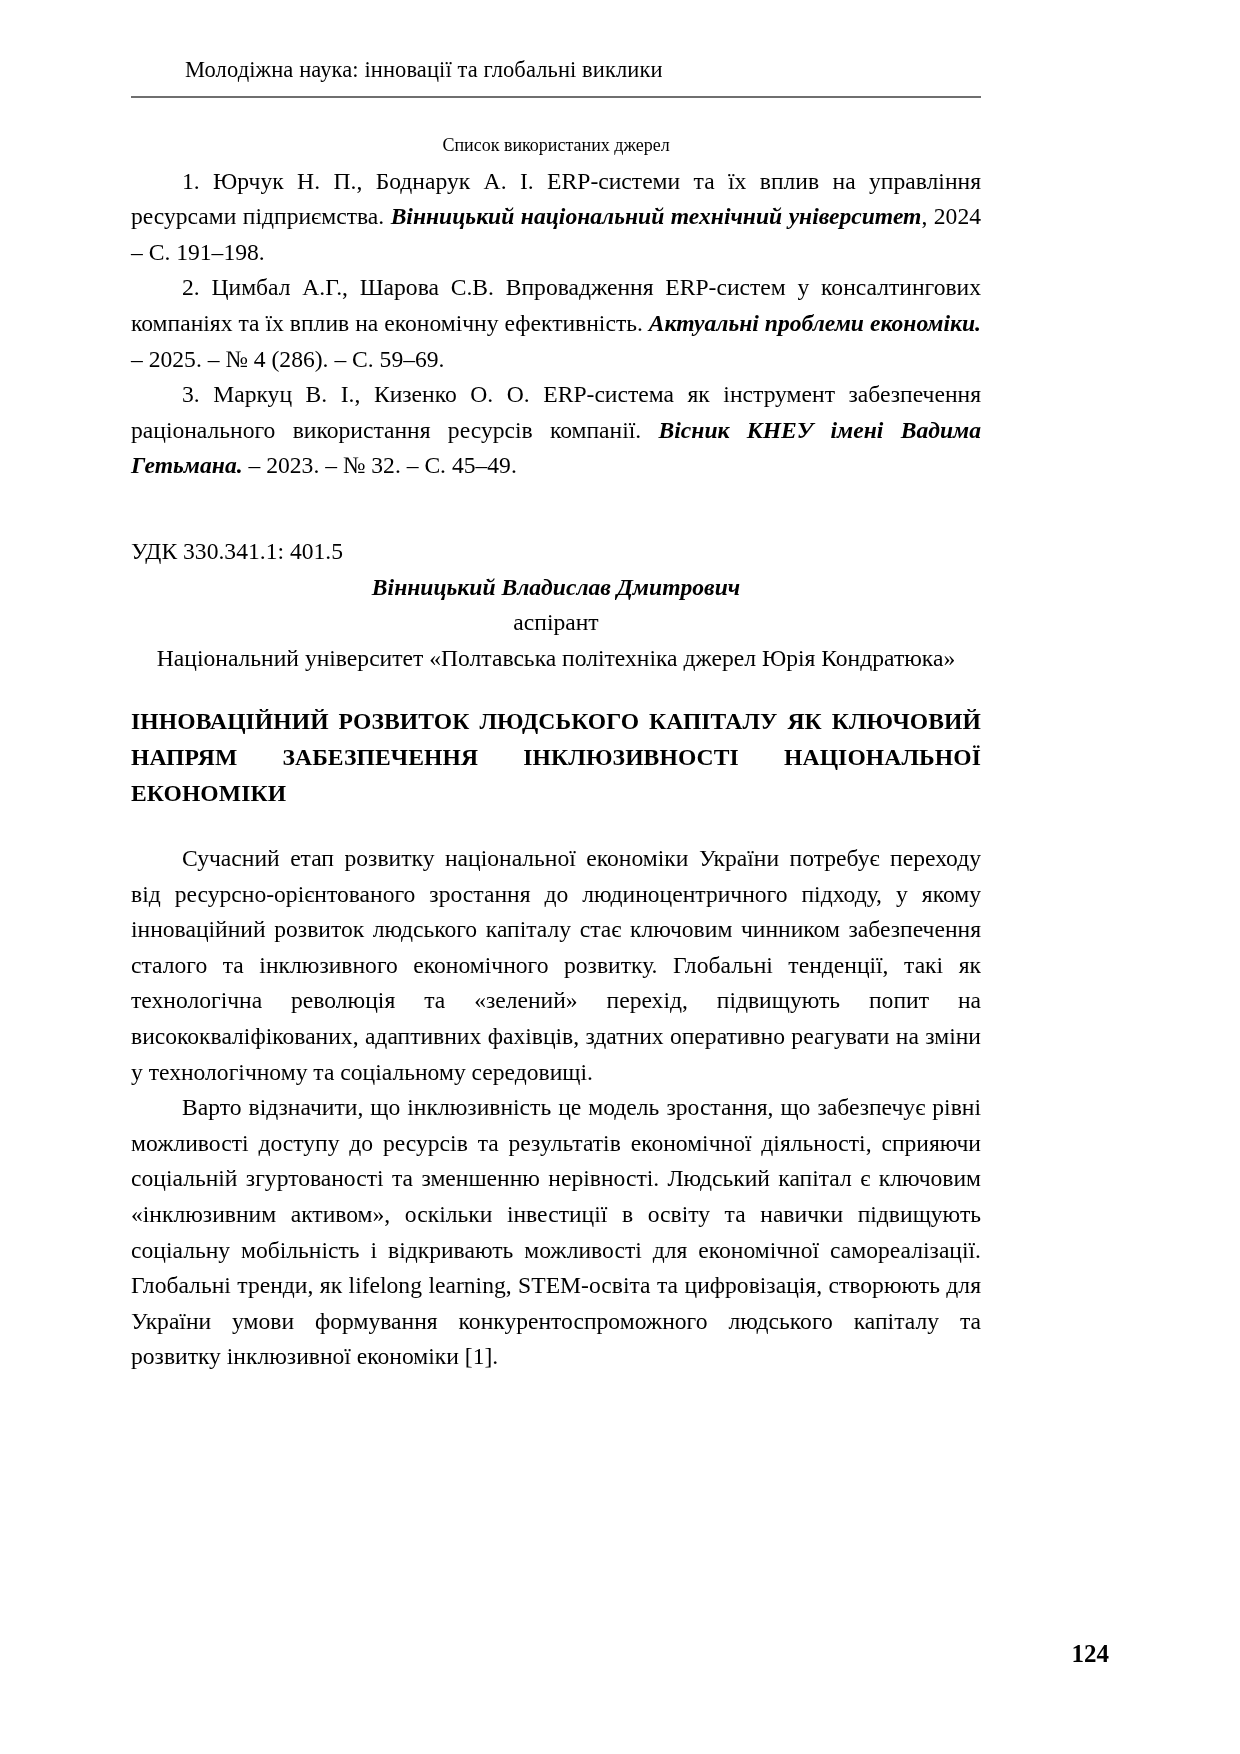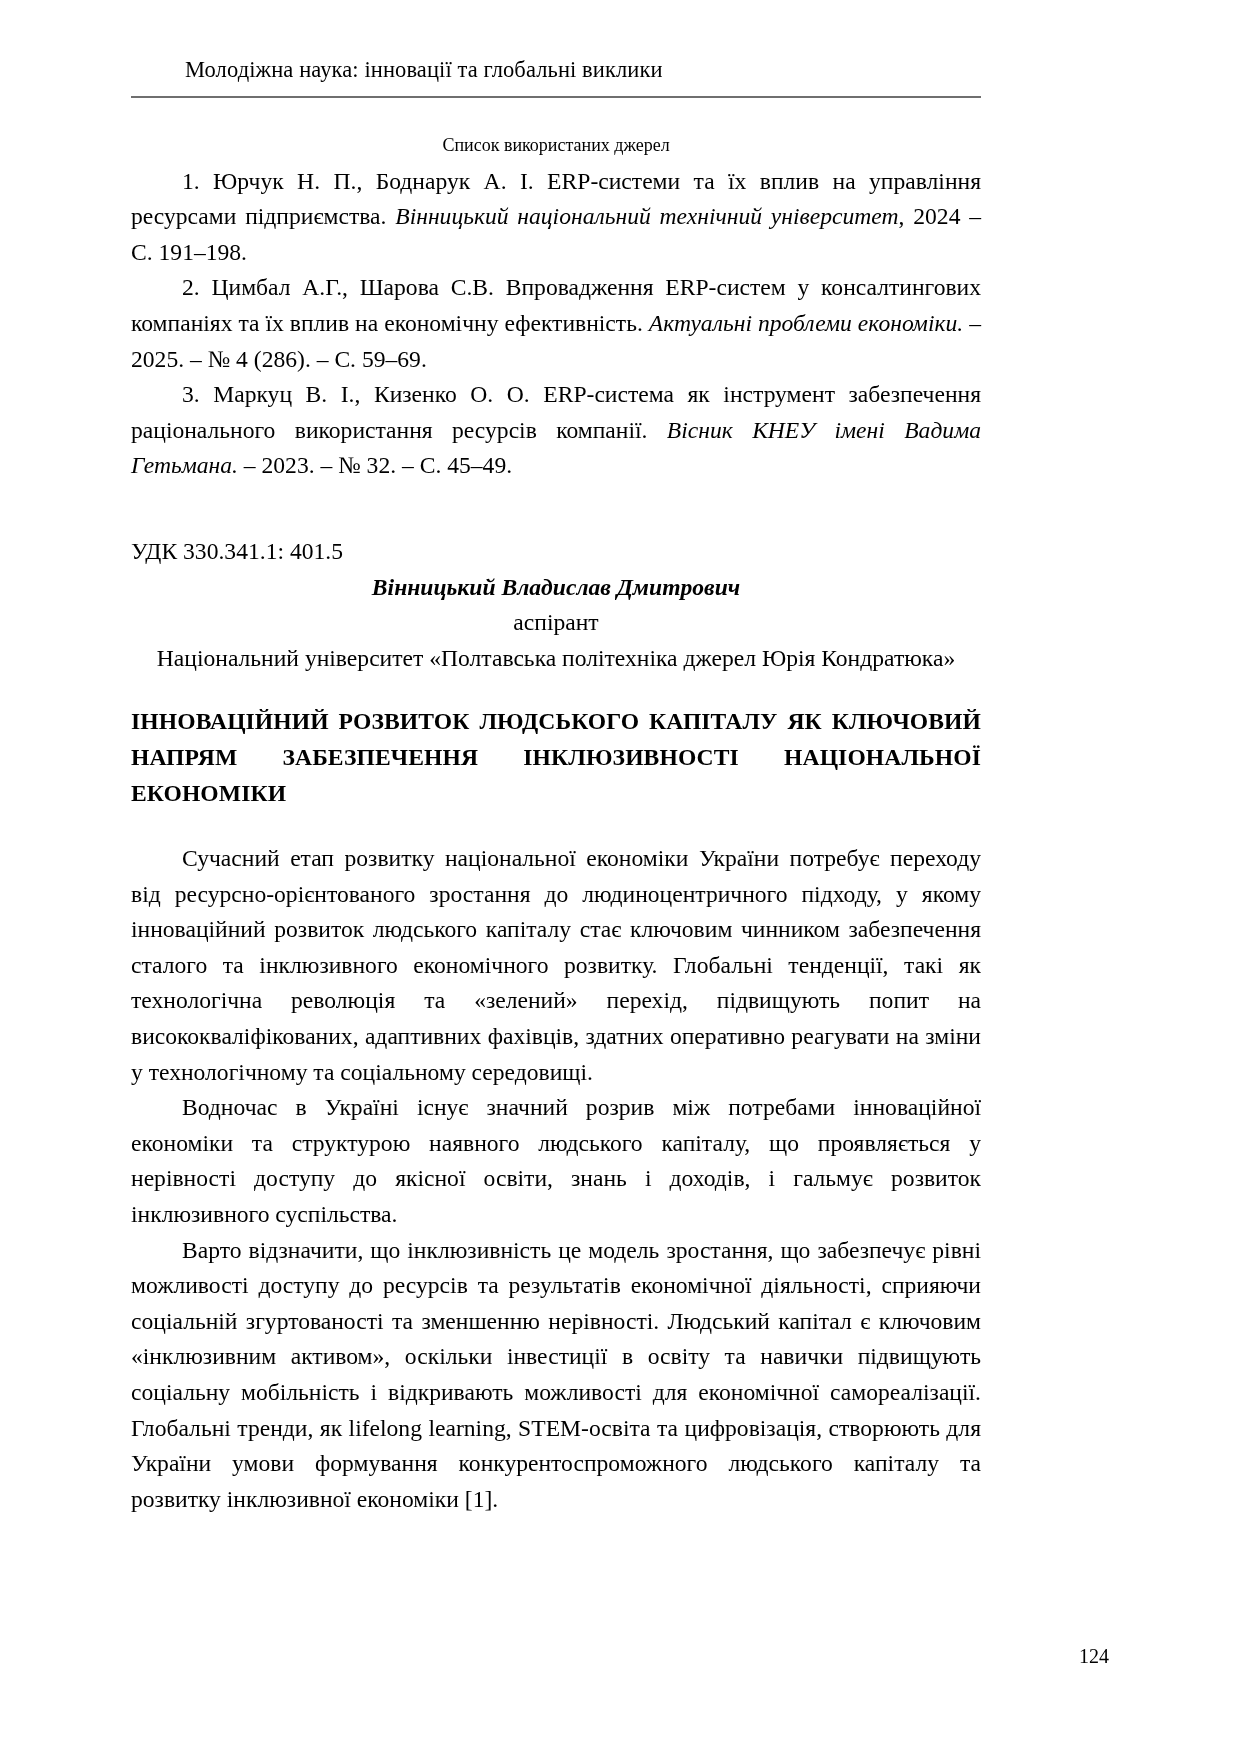--- a/index.html
+++ b/index.html
@@ -53,21 +53,21 @@
   }
   p {
     margin: 0;
     font-size: 23.6px;
     line-height: 35.6px;
     text-align: justify;
     text-justify: inter-word;
     text-indent: 51px;
     hyphens: none;
   }
-  .italic { font-style: italic; }
+  .italic { font-style: italic; font-weight: bold; }
 
   .refs-title {
     text-align: center;
     text-indent: 0;
     font-size: 18px;
     line-height: 35.6px;
   }
 
   .gap-udk { height: 50px; }
   .gap-title { height: 28px; }
@@ -101,22 +101,23 @@
     font-size: 23.6px;
     line-height: 35.6px;
     letter-spacing: 0.1px;
   }
 
   
   .page-number {
     position: absolute;
     right: 131px;
     bottom: 88px;
-    font-size: 20px;
+    font-size: 25px;
     line-height: 1;
+    font-weight: bold;
   }
 </style>
 </head>
 <body>
 
 <div class="page">
 
   <div class="running-header">
     <div class="rh-text">Молодіжна наука: інновації та глобальні виклики</div>
   </div>
@@ -140,20 +141,19 @@
     <p class="author-role">аспірант</p>
     <p class="affiliation">Національний університет «Полтавська політехніка джерел Юрія Кондратюка»</p>
 
     <div class="gap-title"></div>
 
     <p class="doc-title">ІННОВАЦІЙНИЙ РОЗВИТОК ЛЮДСЬКОГО КАПІТАЛУ ЯК КЛЮЧОВИЙ НАПРЯМ ЗАБЕЗПЕЧЕННЯ ІНКЛЮЗИВНОСТІ НАЦІОНАЛЬНОЇ ЕКОНОМІКИ</p>
 
     <div class="gap-after-title"></div>
 
     <p>Сучасний етап розвитку національної економіки України потребує переходу від ресурсно-орієнтованого зростання до людиноцентричного підходу, у якому інноваційний розвиток людського капіталу стає ключовим чинником забезпечення сталого та інклюзивного економічного розвитку. Глобальні тенденції, такі як технологічна революція та «зелений» перехід, підвищують попит на висококваліфікованих, адаптивних фахівців, здатних оперативно реагувати на зміни у технологічному та соціальному середовищі.</p>
-    <p>Водночас в Україні існує значний розрив між потребами інноваційної економіки та структурою наявного людського капіталу, що проявляється у нерівності доступу до якісної освіти, знань і доходів, і гальмує розвиток інклюзивного суспільства.</p>
     <p>Варто відзначити, що інклюзивність це модель зростання, що забезпечує рівні можливості доступу до ресурсів та результатів економічної діяльності, сприяючи соціальній згуртованості та зменшенню нерівності. Людський капітал є ключовим «інклюзивним активом», оскільки інвестиції в освіту та навички підвищують соціальну мобільність і відкривають можливості для економічної самореалізації. Глобальні тренди, як lifelong learning, STEM-освіта та цифровізація, створюють для України умови формування конкурентоспроможного людського капіталу та розвитку інклюзивної економіки [1].</p>
 
   </div>
 
   <div class="page-number">124</div>
 
 </div>
 
 </body></html>

